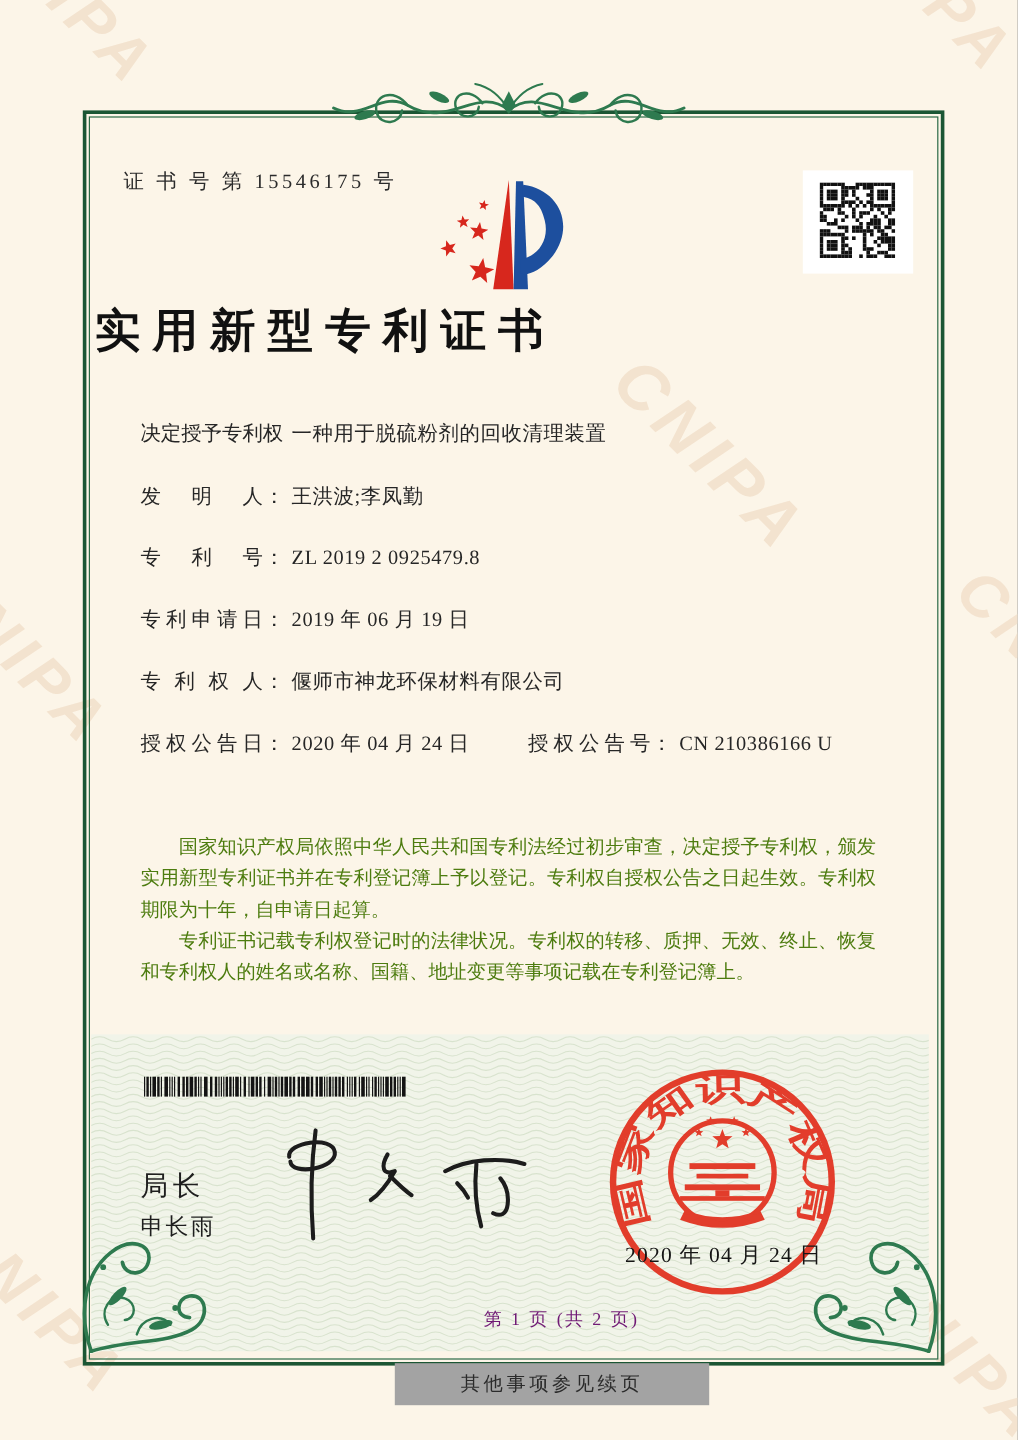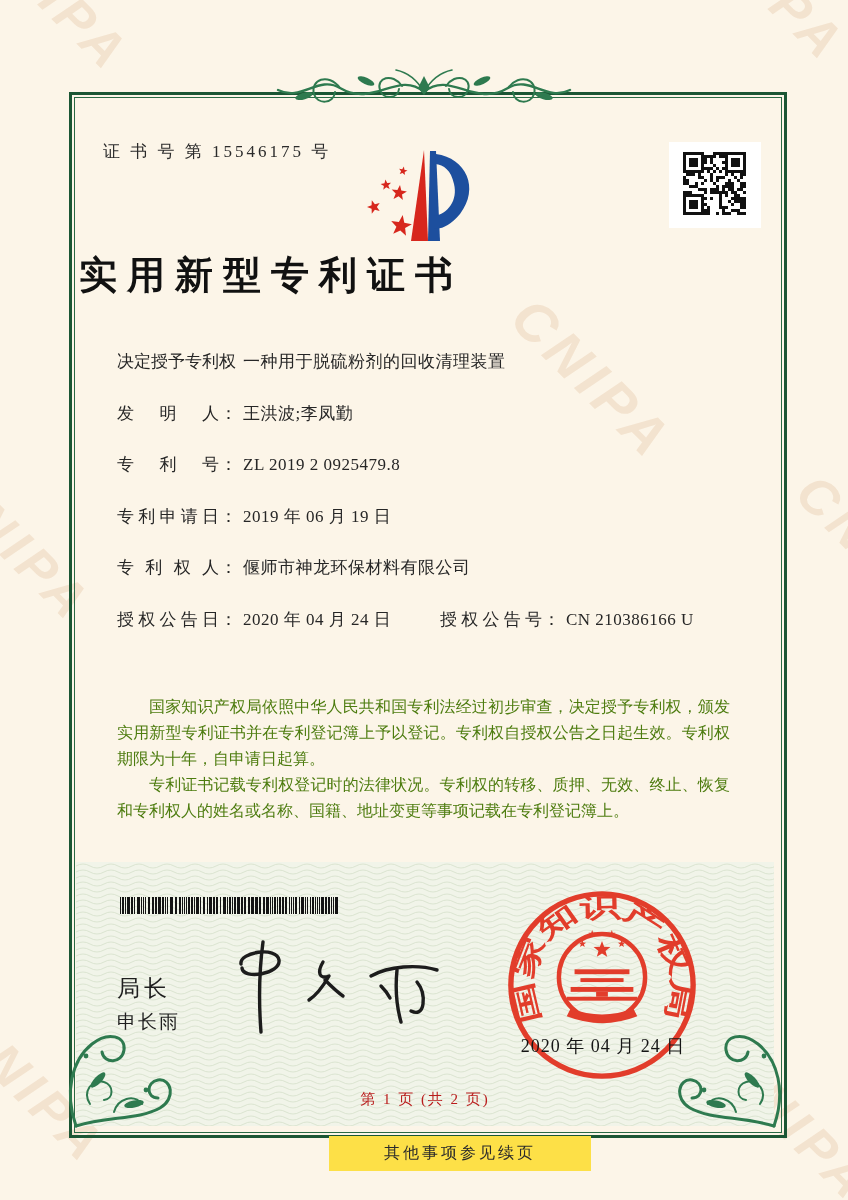--- a/index.html
+++ b/index.html
@@ -92,25 +92,25 @@
     font-size:19px;letter-spacing:2px;color:#1e1e1e;
   }
   .signature{position:absolute;left:225px;top:928px;z-index:3;}
   .seal{position:absolute;left:504px;top:887px;z-index:4;opacity:.96;}
   .seal-date{
     position:absolute;left:498px;top:1034px;width:210px;z-index:5;
     text-align:center;font-size:18px;color:#151515;letter-spacing:1px;
   }
   .page-indicator{
     position:absolute;left:69px;top:1090px;width:712px;z-index:3;
-    text-align:center;font-size:15px;letter-spacing:2px;color:#b91c1c;
+    text-align:center;font-size:15px;letter-spacing:2px;color:#701a75;padding-left:43px;
   }
   .note-strip{
     position:absolute;left:329px;top:1136px;width:262px;height:35px;
-    background:#fde047;z-index:2;
+    background:#a3a3a3;z-index:2;
     display:flex;align-items:center;justify-content:center;
   }
   .note-strip span{font-size:16px;letter-spacing:3px;color:#2b2b2b;}
 </style>
 </head>
 <body>
 
 <div class="page">
 
   <div class="wm" style="left:-40px;top:-34px;font-size:52px;">CNIPA</div>

